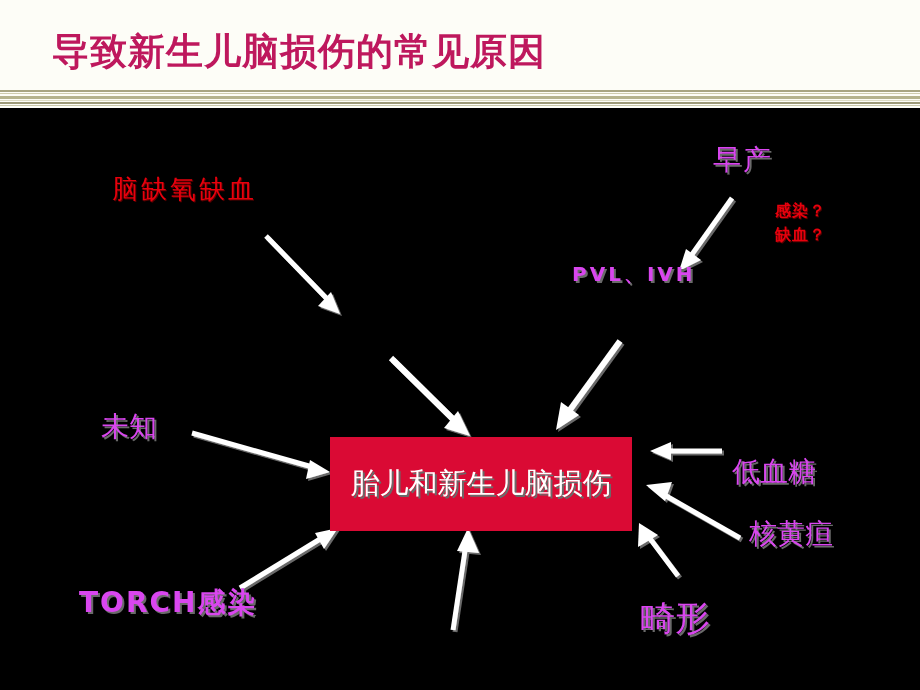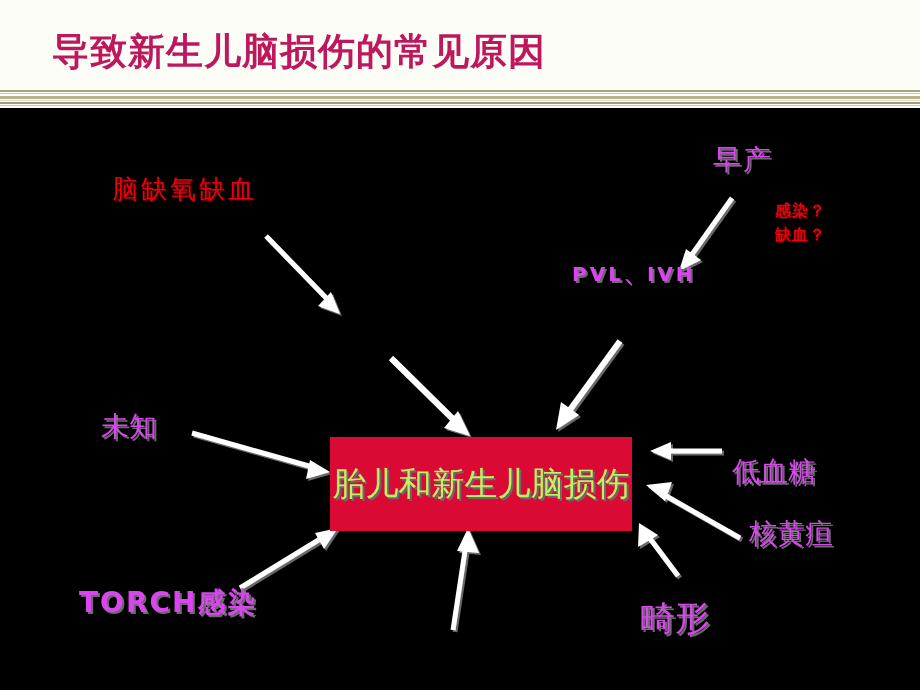--- a/index.html
+++ b/index.html
@@ -103,22 +103,22 @@
     top: 329px;
     width: 302px;
     height: 94px;
     background: #da0a34;
     display: flex;
     align-items: center;
     justify-content: center;
   }
   #center-box-label {
     font-family: Liberation Sans, sans-serif;
-    font-size: 33px;
-    color: #bef264;
+    font-size: 29px;
+    color: #ffffff;
     text-shadow: 2px 2px 0 #6a6a6a;
     white-space: nowrap;
     letter-spacing: 0px;
   }
 </style>
 </head>
 <body>
 
 <div id="slide">
 

